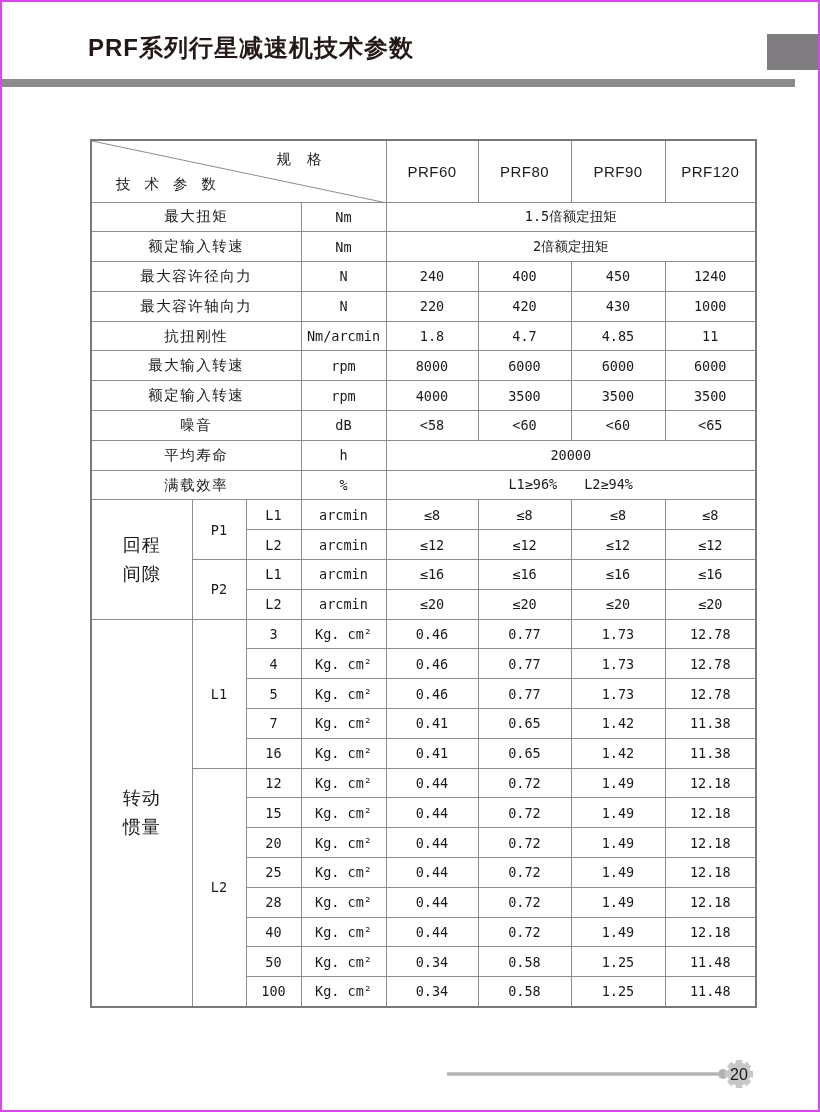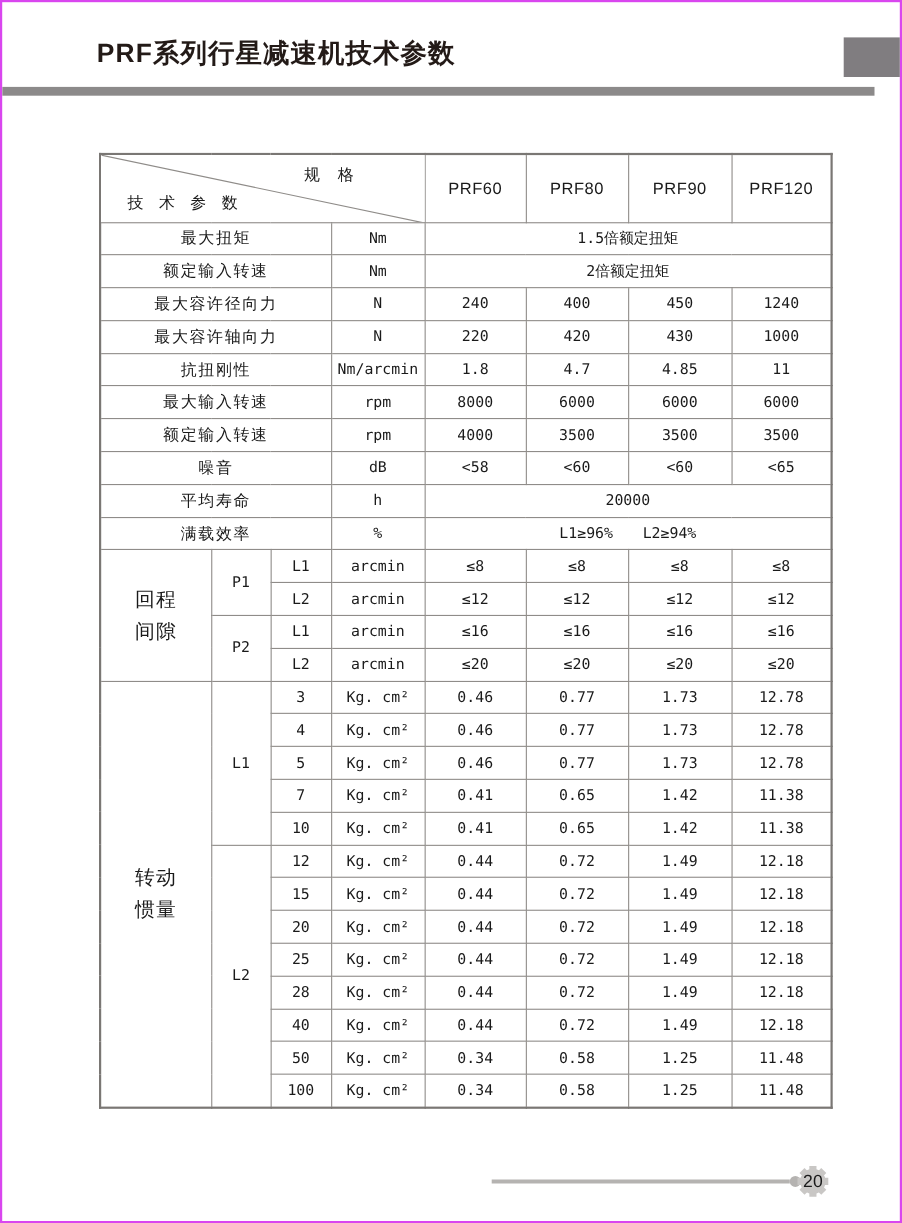--- a/index.html
+++ b/index.html
@@ -205,21 +205,21 @@
         </tr>
         <tr class="r">
           <td class="sub">7</td>
           <td class="unit">Kg. cm²</td>
           <td class="val">0.41</td>
           <td class="val">0.65</td>
           <td class="val">1.42</td>
           <td class="val">11.38</td>
         </tr>
         <tr class="r">
-          <td class="sub s">10</td>
+          <td class="sub s">16</td>
           <td class="unit s">Kg. cm²</td>
           <td class="val s">0.41</td>
           <td class="val s">0.65</td>
           <td class="val s">1.42</td>
           <td class="val s">11.38</td>
         </tr>
         <tr class="r">
           <td class="sub" rowspan="8">L2</td>
           <td class="sub">12</td>
           <td class="unit">Kg. cm²</td>

